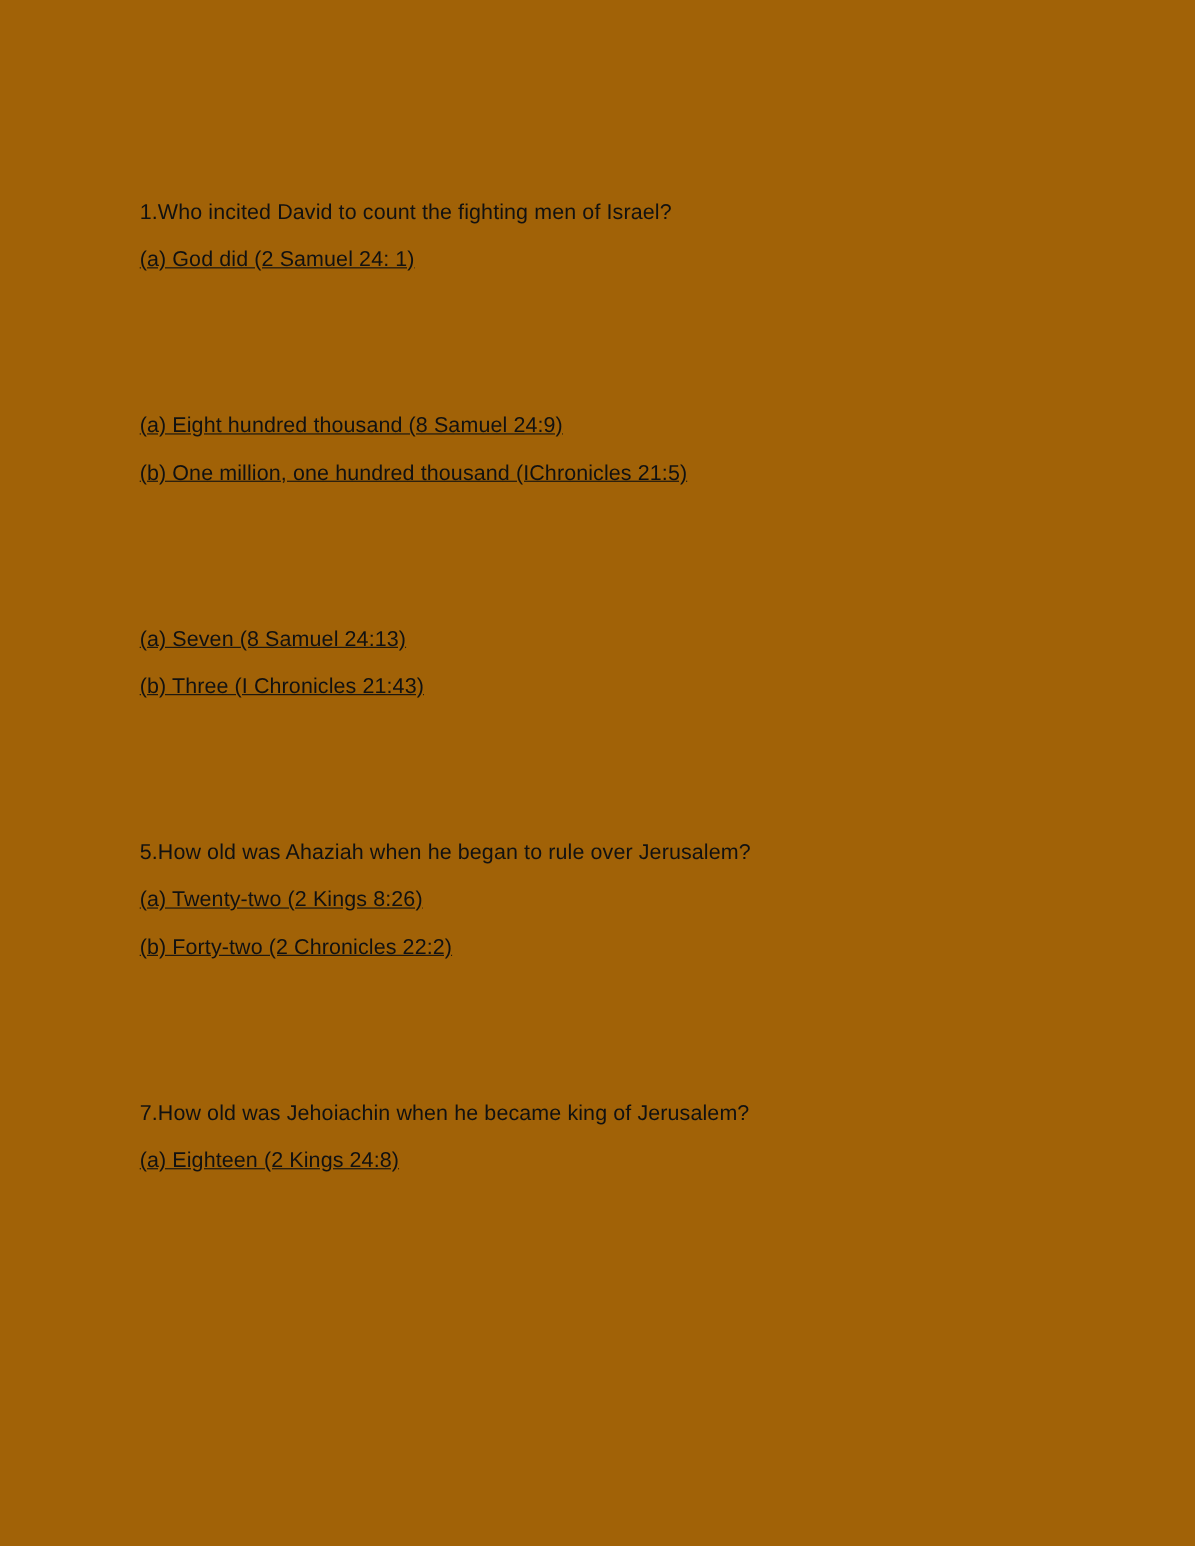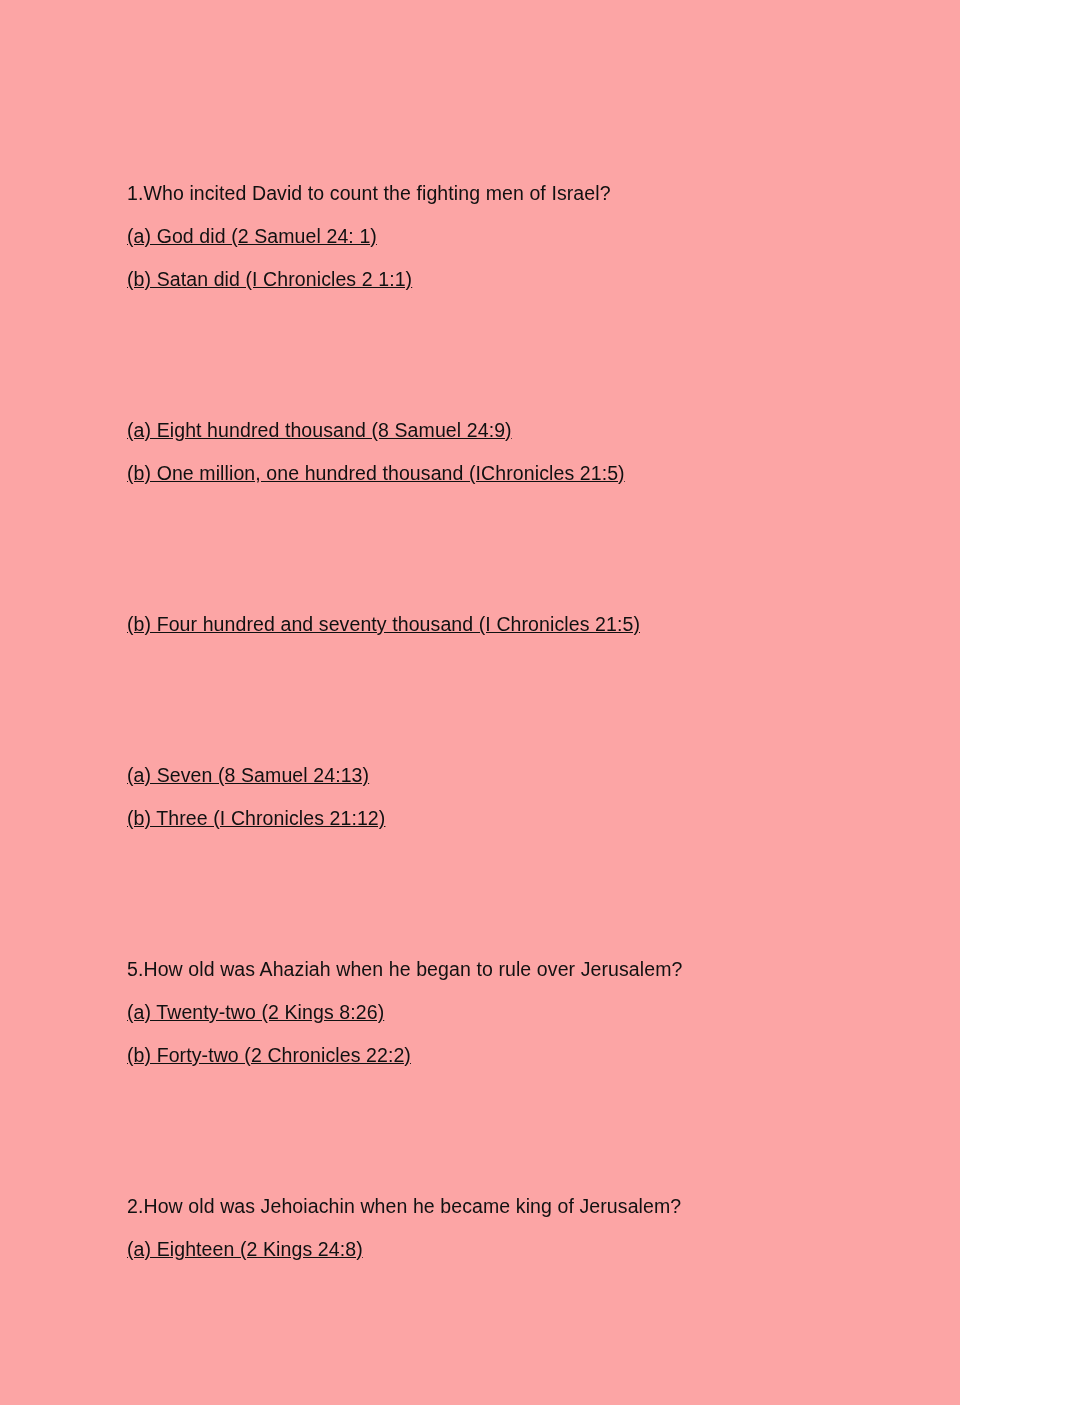--- a/index.html
+++ b/index.html
@@ -10,23 +10,23 @@
   }
   body {
     width: 1086px;
     height: 1405px;
     font-family: "Liberation Sans", sans-serif;
     color: #000000;
     -webkit-font-smoothing: antialiased;
   }
   .page {
     position: relative;
-    width: 960px;
+    width: 1086px;
     height: 1405px;
-    background: #fca5a5;
+    background: #a16207;
     box-sizing: border-box;
     padding: 172px 0 0 127px;
     overflow: hidden;
   }
   .qblock {
     margin: 0 0 108px 0;
   }
   .qblock:last-child {
     margin-bottom: 0;
   }
@@ -46,42 +46,40 @@
   }
 </style>
 </head>
 <body>
 
 <div class="page">
 
   <div class="qblock">
     <div class="qline prompt">1.Who incited David to count the fighting men of Israel?</div>
     <div class="qline option">(a) God did (2 Samuel 24: 1)</div>
-    <div class="qline option">(b) Satan did (I Chronicles 2 1:1)</div>
   </div>
 
   <div class="qblock">
     <div class="qline option">(a) Eight hundred thousand (8 Samuel 24:9)</div>
     <div class="qline option">(b) One million, one hundred thousand (IChronicles 21:5)</div>
   </div>
 
   <div class="qblock">
-    <div class="qline option">(b) Four hundred and seventy thousand (I Chronicles 21:5)</div>
   </div>
 
   <div class="qblock">
     <div class="qline option">(a) Seven (8 Samuel 24:13)</div>
-    <div class="qline option">(b) Three (I Chronicles 21:12)</div>
+    <div class="qline option">(b) Three (I Chronicles 21:43)</div>
   </div>
 
   <div class="qblock">
     <div class="qline prompt">5.How old was Ahaziah when he began to rule over Jerusalem?</div>
     <div class="qline option">(a) Twenty-two (2 Kings 8:26)</div>
     <div class="qline option">(b) Forty-two (2 Chronicles 22:2)</div>
   </div>
 
   <div class="qblock">
-    <div class="qline prompt">2.How old was Jehoiachin when he became king of Jerusalem?</div>
+    <div class="qline prompt">7.How old was Jehoiachin when he became king of Jerusalem?</div>
     <div class="qline option">(a) Eighteen (2 Kings 24:8)</div>
 
   </div>
 
 </div>
 
 </body></html>

